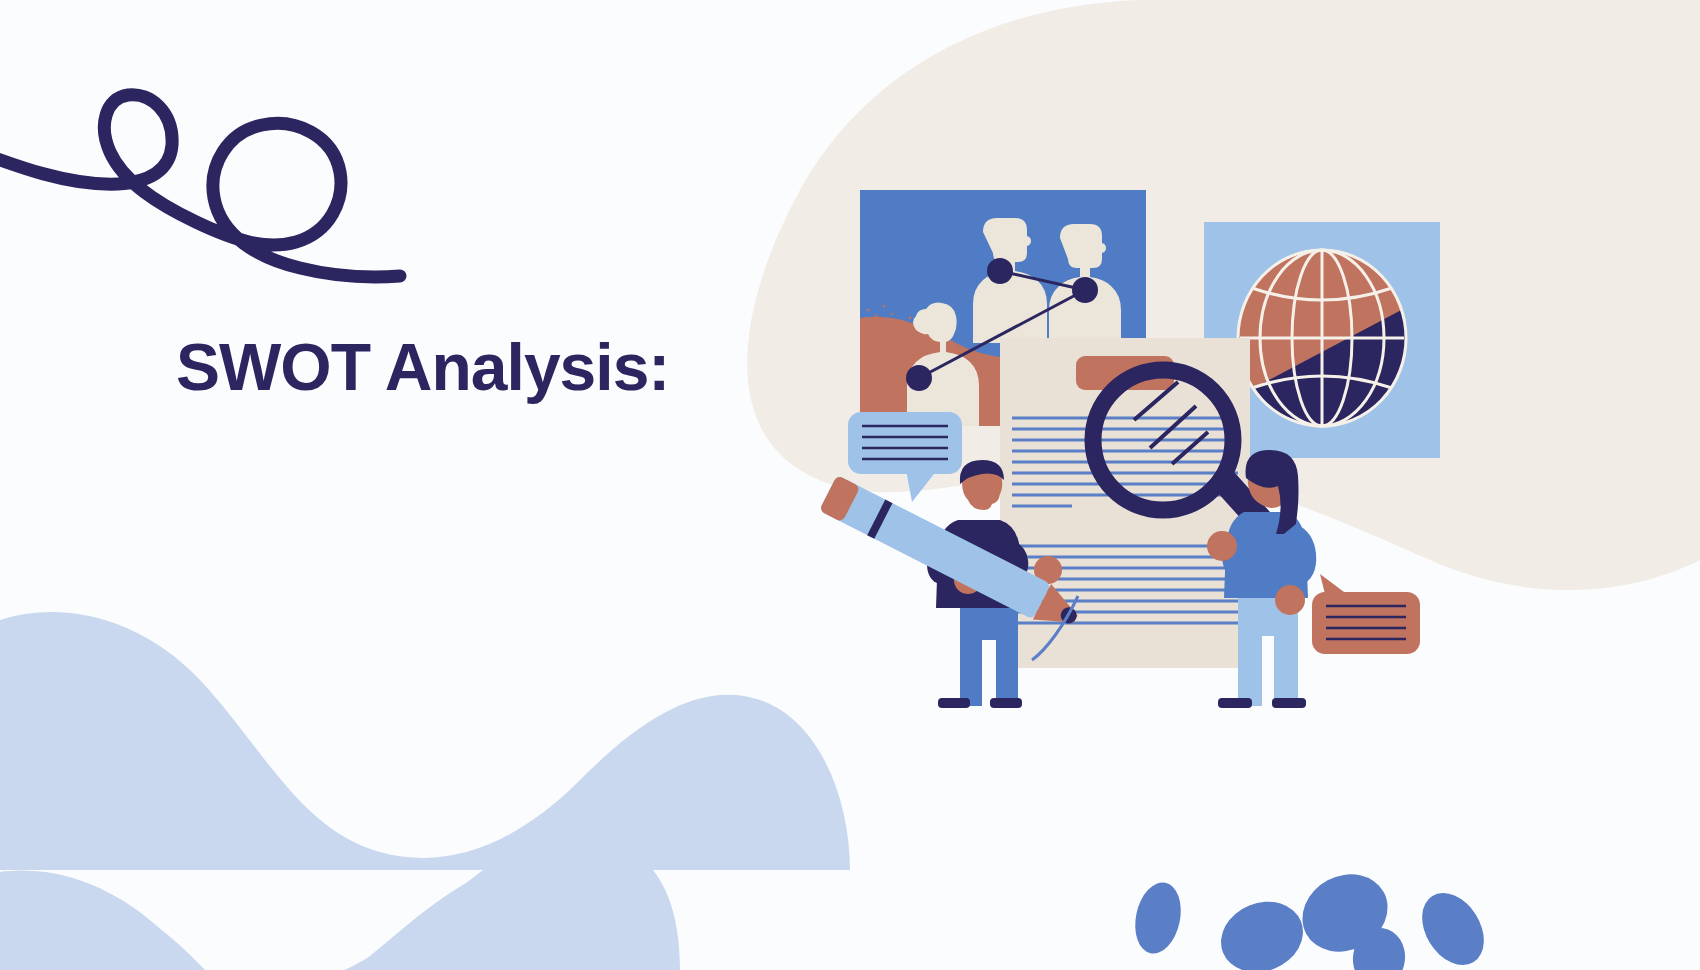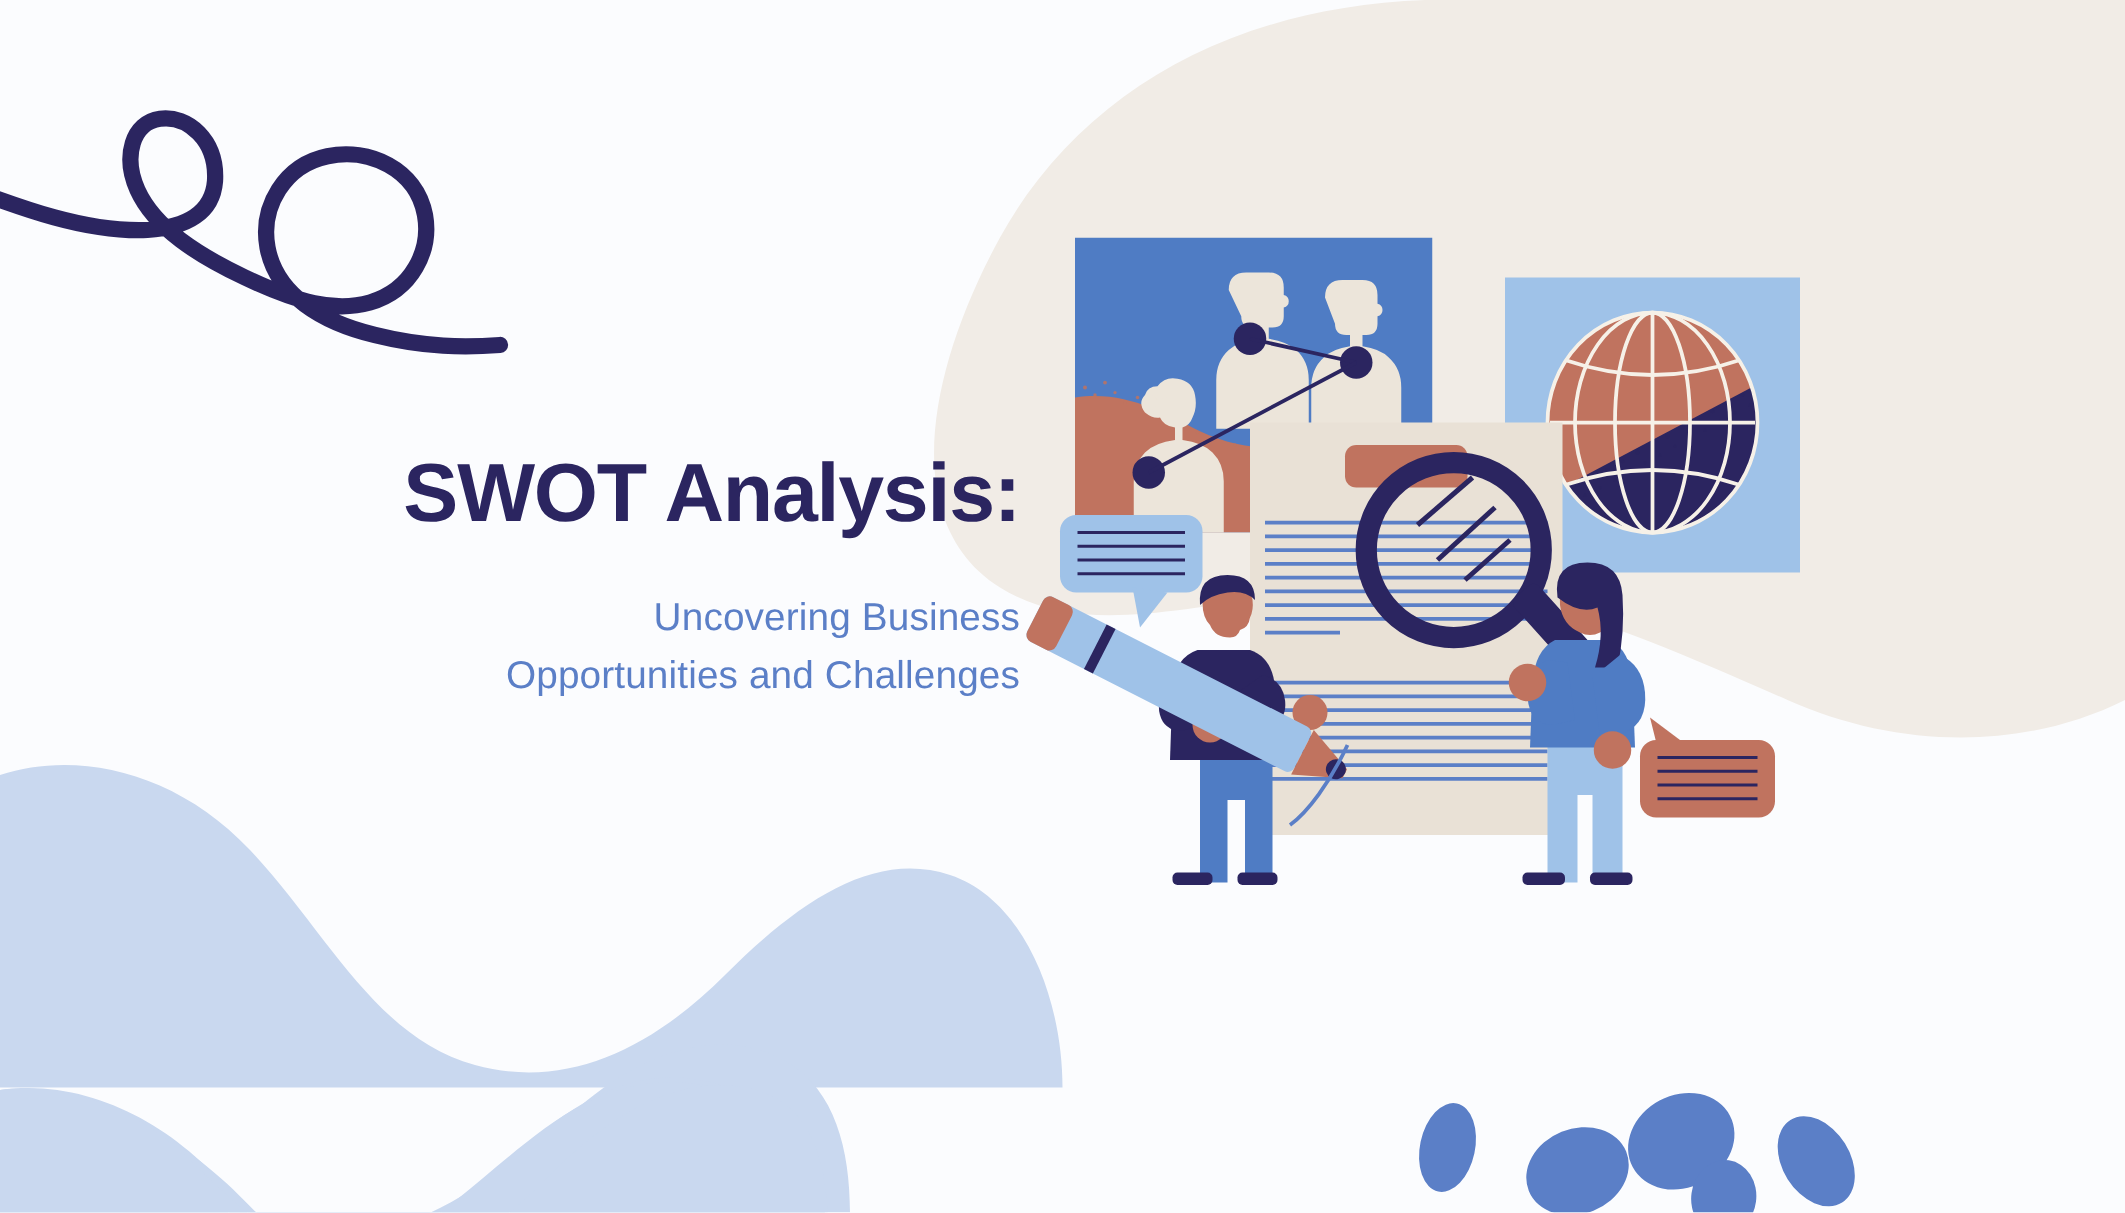--- a/index.html
+++ b/index.html
@@ -15,24 +15,23 @@
     width:1700px; height:970px;
     background:#fbfcfe;
     overflow:hidden;
   }
   .layer { position:absolute; top:0; left:0; width:1700px; height:970px; }
   .layer svg { display:block; width:1700px; height:970px; }
 
   
   #text-block {
     position:absolute;
-    left:176px; top:360px;
+    left:176px; top:333px;
     width:640px;
     z-index:40;
-    text-align:right;
   }
   #page-title {
     font-size:66px;
     font-weight:bold;
     letter-spacing:-1.0px;
     color:#2b2560;
     line-height:1.05;
     white-space:nowrap;
   }
   #page-subtitle {
@@ -358,20 +357,16 @@
         <ellipse cx="1262" cy="937" rx="42" ry="34" transform="rotate(-22 1262 937)"></ellipse>
         <ellipse cx="1345" cy="913" rx="44" ry="37" transform="rotate(-28 1345 913)"></ellipse>
         <ellipse cx="1379" cy="958" rx="26" ry="30" transform="rotate(8 1379 958)"></ellipse>
         <ellipse cx="1453" cy="929" rx="27" ry="39" transform="rotate(-32 1453 929)"></ellipse>
       </g>
     </svg>
   </div>
 
   <div id="text-block">
     <h1 id="page-title">SWOT Analysis:</h1>
-    <div id="page-subtitle">
-      <span class="sub-line">Uncovering Business</span>
-      <span class="sub-line">Opportunities and Challenges</span>
-    </div>
   </div>
 
 
 </div>
 
 </body></html>

